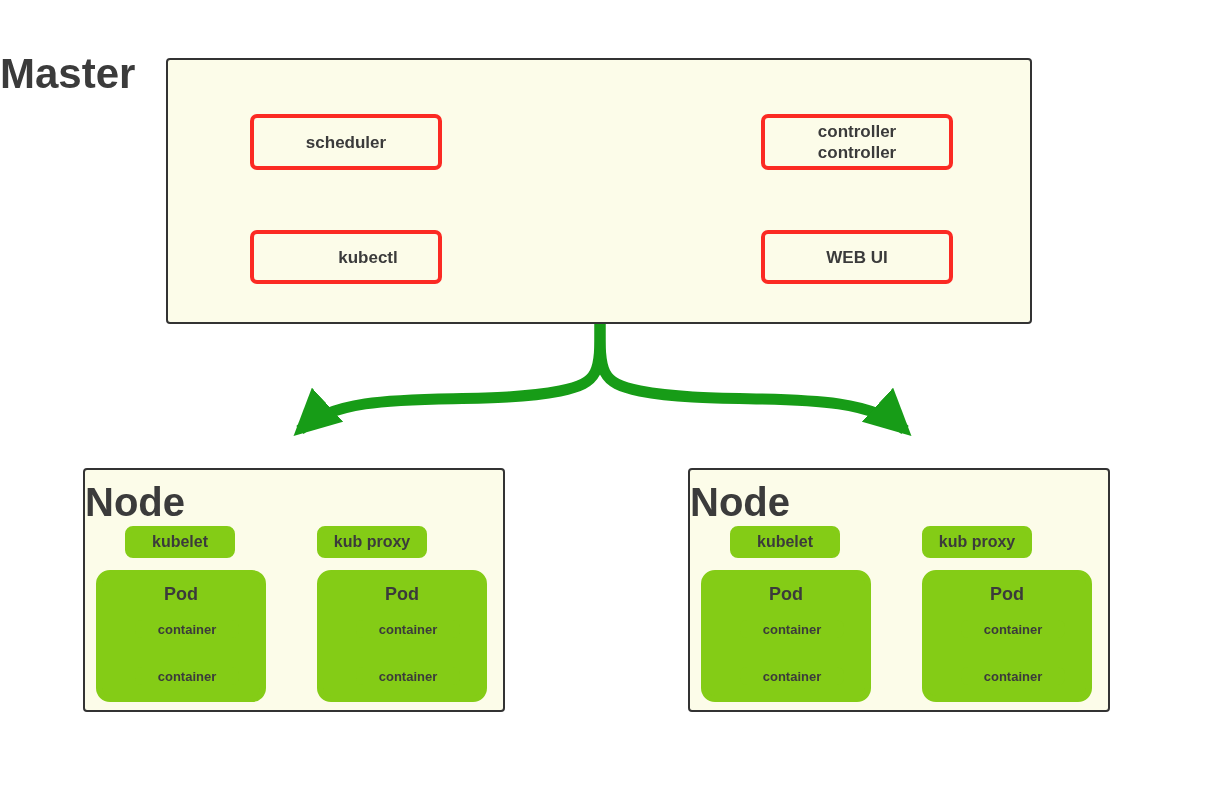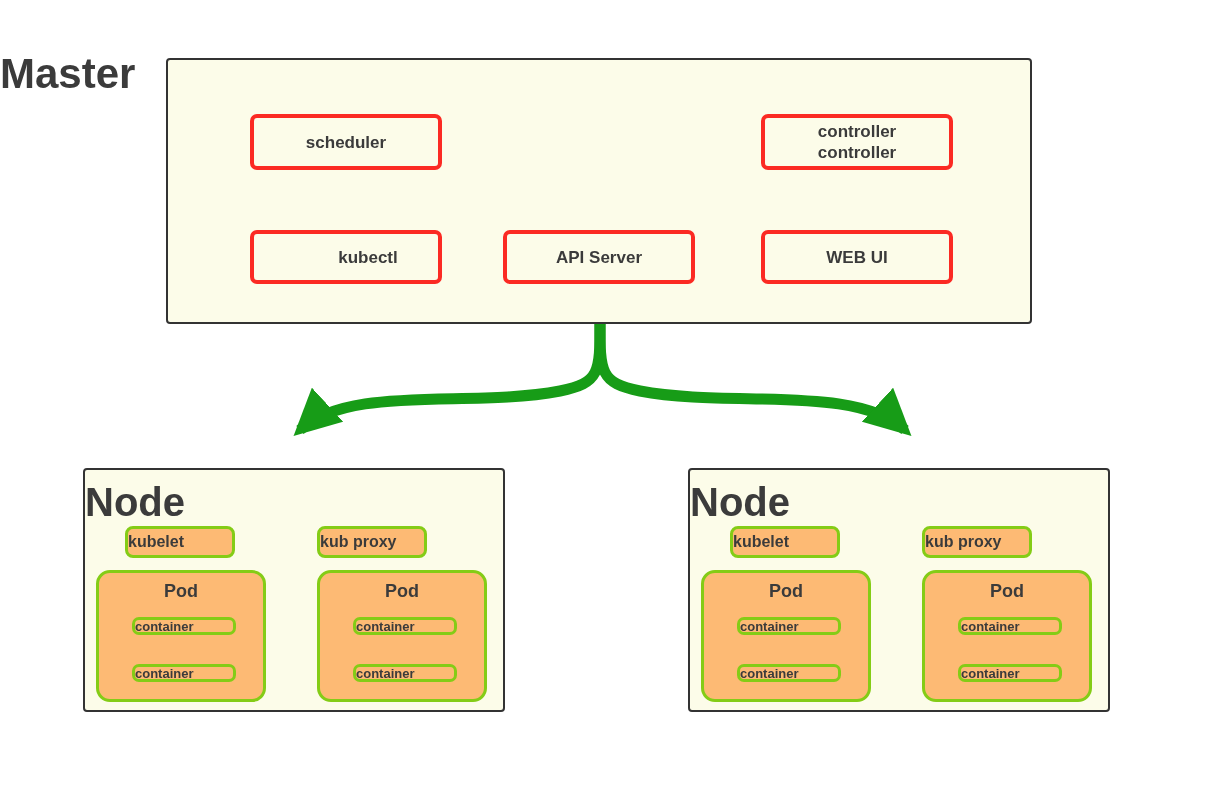--- a/index.html
+++ b/index.html
@@ -83,27 +83,27 @@
   #node-right { left: 688px; top: 468px; width: 422px; height: 244px; }
   .node-title {
     top: 8px;
     font-size: 40px;
     line-height: 48px;
   }
 
   
   .dark-box {
     position: absolute;
-    background: #fdba74;
-    border: 3px solid #84cc16;
+    background: #84cc16;
+    border: 6px solid #84cc16;
     border-radius: 8px;
     box-sizing: border-box;
     display: flex;
     align-items: center;
-    justify-content: flex-start;
+    justify-content: center;
     font-weight: bold;
     color: #3b3b3b;
   }
   .agent-box {
     font-size: 16px;
     height: 32px;
   }
   .pod-box {
     border-radius: 14px;
     display: block;
@@ -181,23 +181,20 @@
     <span>
       <span>controller</span><br>
       <span>controller</span>
     </span>
   </div>
 
   <div class="red-box" id="box-kubectl">
     <span>kubectl</span>
   </div>
 
-  <div class="red-box" id="box-apiserver">
-    <span>API Server</span>
-  </div>
 
   <div class="red-box" id="box-webui">
     <span>WEB UI</span>
   </div>
 
   <div class="group-box" id="node-left">
     <div class="group-title node-title">Node</div>
 
     <div class="dark-box agent-box n-kubelet">
       <span>kubelet</span>

